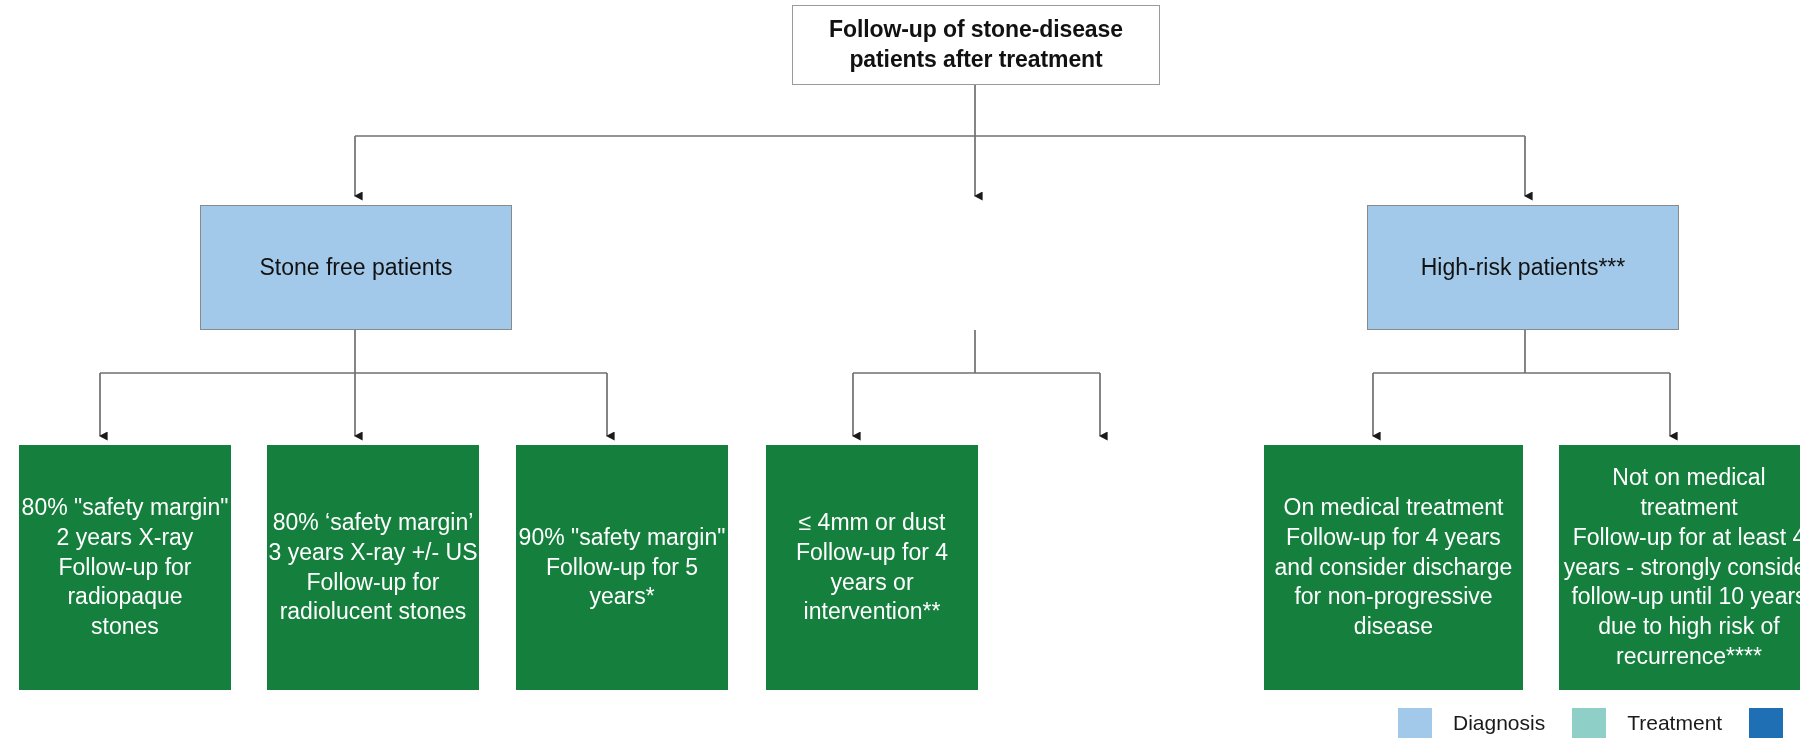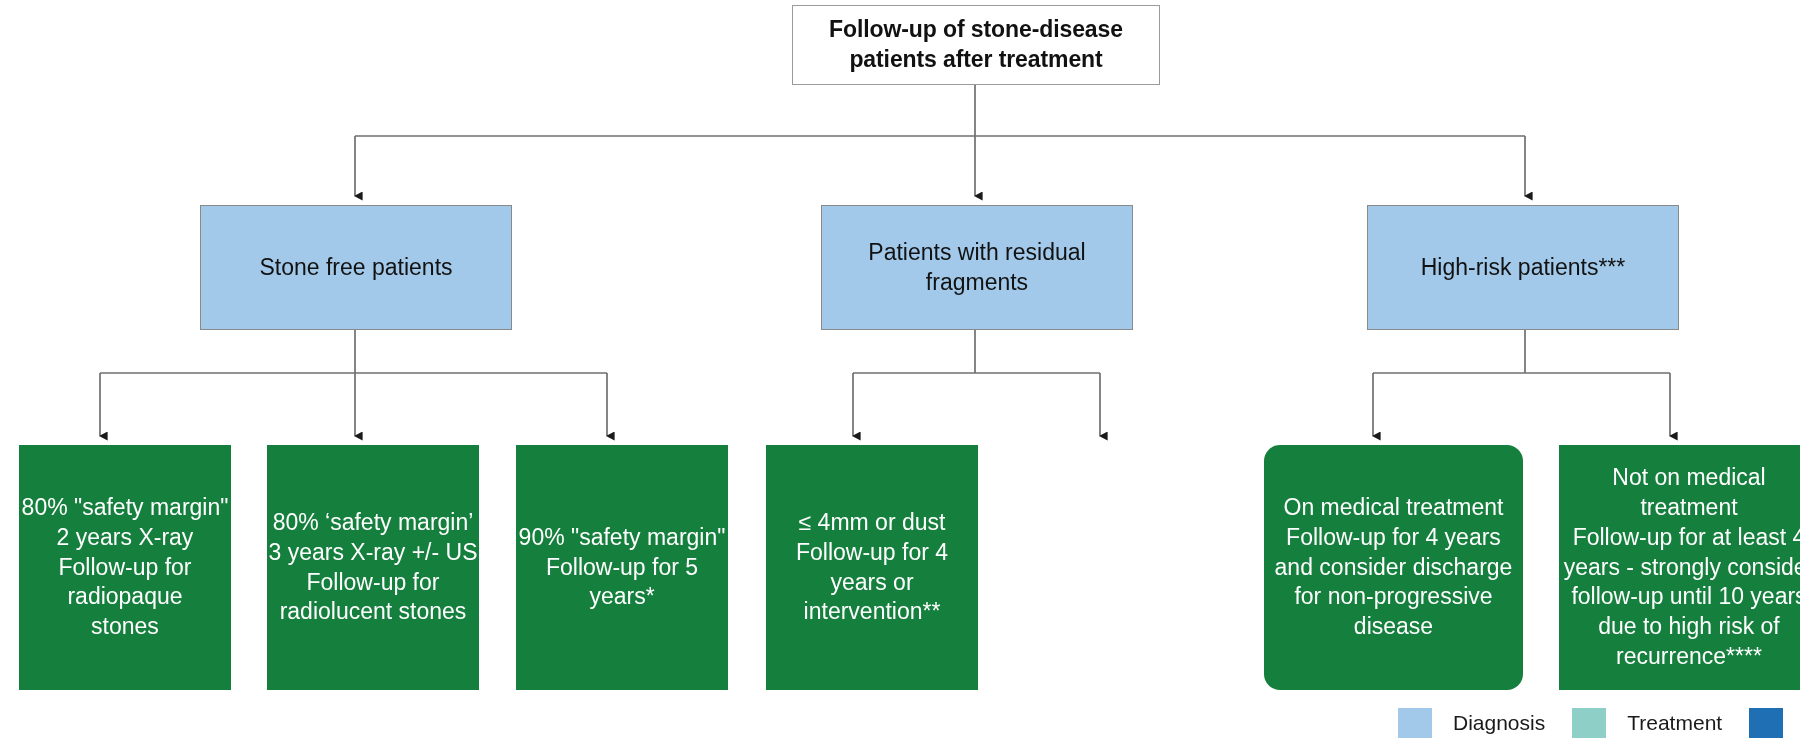--- a/index.html
+++ b/index.html
@@ -124,22 +124,20 @@
       <path d="M 1373,373 L 1373,436" marker-end="url(#arrowhead)"></path>
       <path d="M 1670,373 L 1670,436" marker-end="url(#arrowhead)"></path>
     </g>
   </svg>
 
   <div class="node node-root" style="left:792px; top:5px; width:368px; height:80px;">Follow-up of stone-disease
 patients after treatment</div>
 
   <div class="node node-diagnosis" style="left:200px; top:205px; width:312px; height:125px;">Stone free patients</div>
 
-  <div class="node node-diagnosis" style="left:821px; top:205px; width:312px; height:125px;">Patients with residual
-fragments</div>
 
   <div class="node node-diagnosis" style="left:1367px; top:205px; width:312px; height:125px;text-align:center;">High-risk patients***</div>
 
   <div class="node node-followup" style="left:0px; top:445px; width:212px; height:245px;">80% "safety margin"
 2 years X-ray
 Follow-up for
 radiopaque
 stones</div>
 
   <div class="node node-followup" style="left:248px; top:445px; width:212px; height:245px;">80% ‘safety margin’
@@ -150,21 +148,21 @@
   <div class="node node-followup" style="left:497px; top:445px; width:212px; height:245px;">90% "safety margin"
 Follow-up for 5
 years*</div>
 
   <div class="node node-followup" style="left:747px; top:445px; width:212px; height:245px;text-align:center;">≤ 4mm or dust
 Follow-up for 4
 years or
 intervention**</div>
 
 
-  <div class="node node-followup" style="left:1245px; top:445px; width:259px; height:245px;border-radius:16px;">On medical treatment
+  <div class="node node-followup" style="left:1245px; top:445px; width:259px; height:245px;">On medical treatment
 Follow-up for 4 years
 and consider discharge
 for non-progressive
 disease</div>
 
   <div class="node node-followup" style="left:1540px; top:445px; width:260px; height:245px;">Not on medical
 treatment
 Follow-up for at least 4
 years - strongly consider
 follow-up until 10 years

